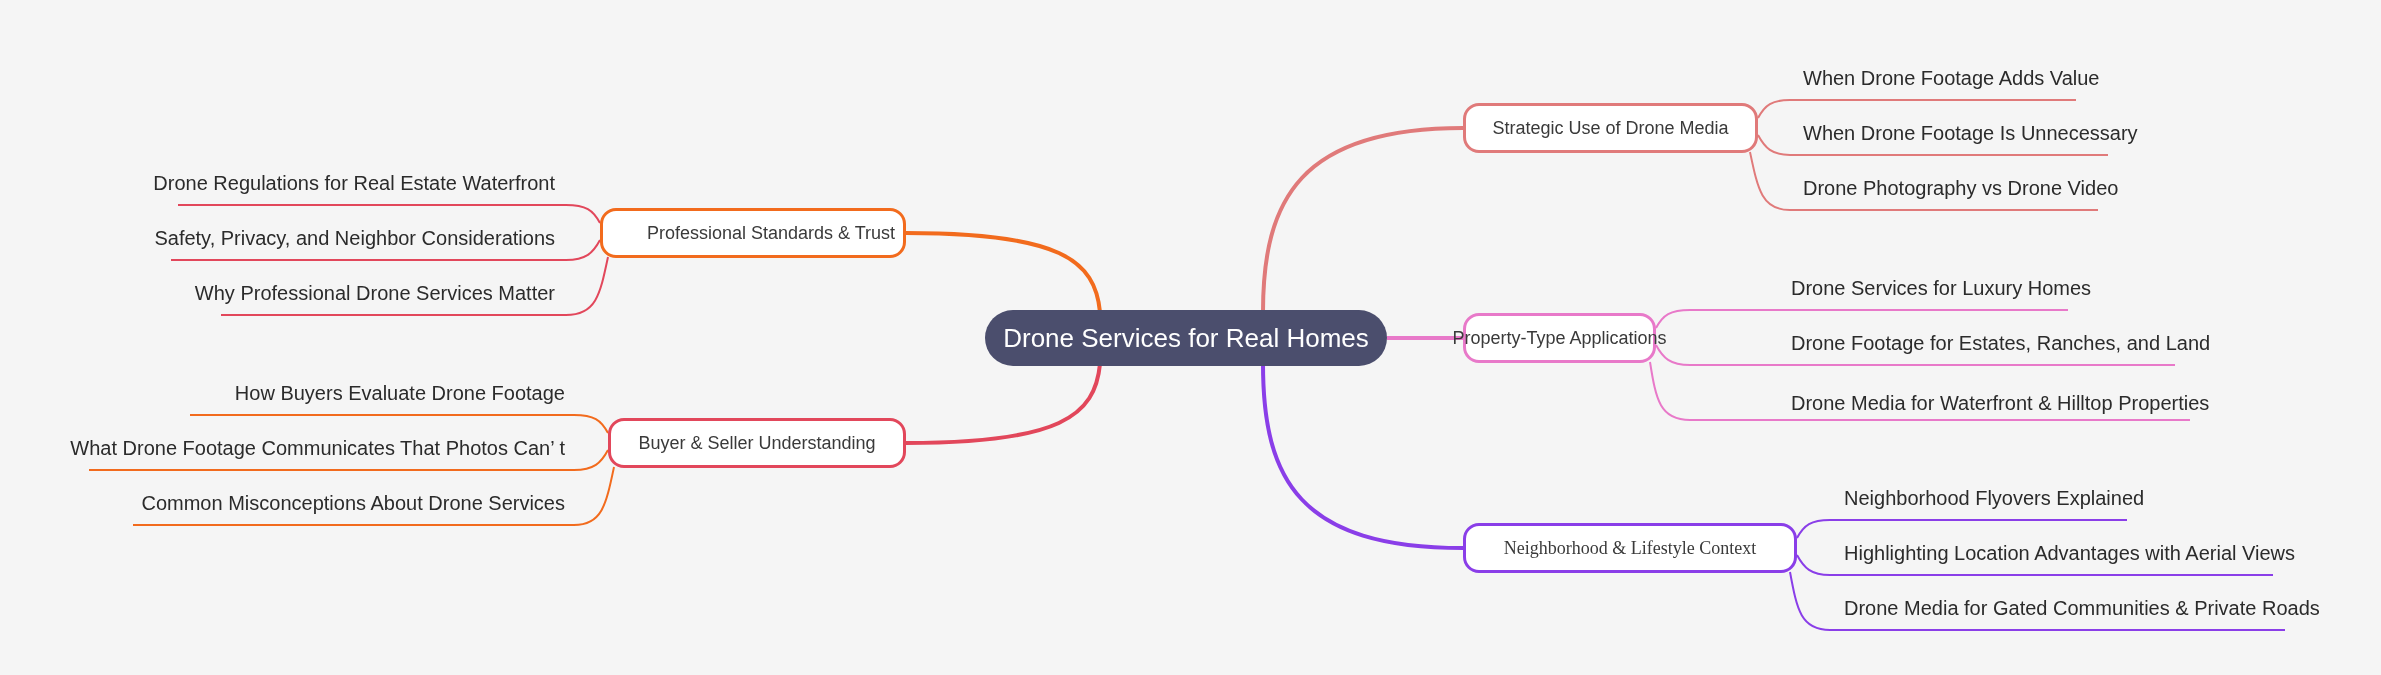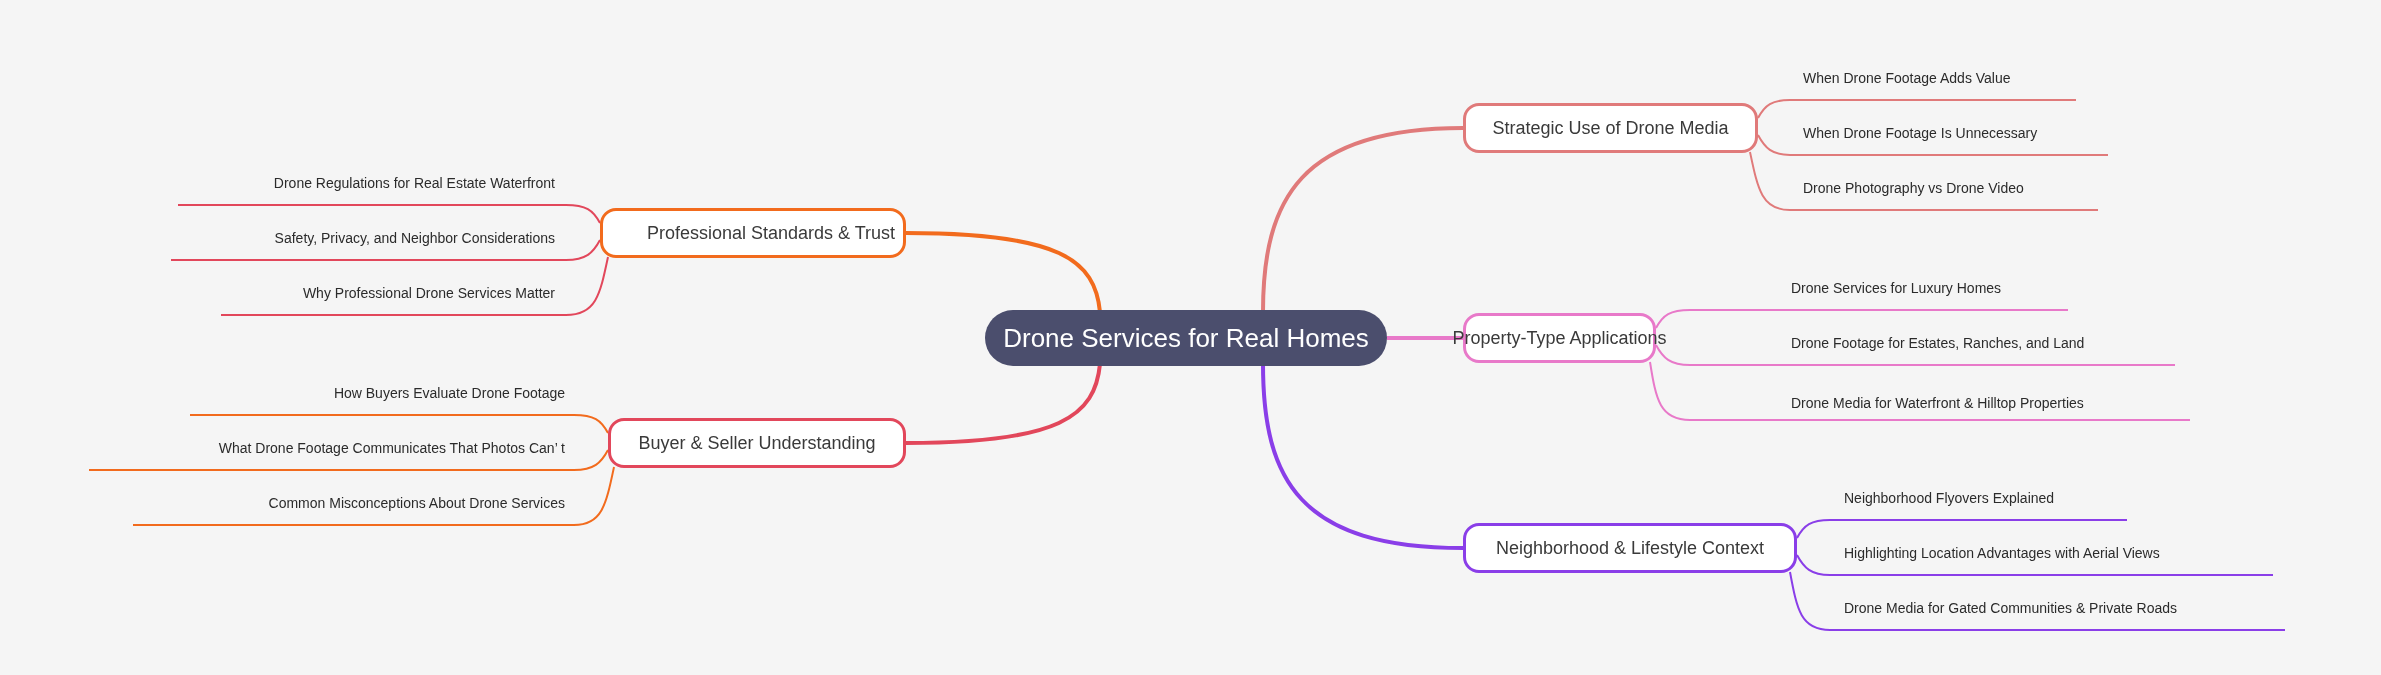--- a/index.html
+++ b/index.html
@@ -14,21 +14,21 @@
     display: flex; align-items: center; justify-content: center;
     font-size: 26px; letter-spacing: 0px; box-sizing: border-box;
   }
   .branch {
     position: absolute; height: 50px; box-sizing: border-box;
     background: #ffffff; border: 3px solid; border-radius: 16px;
     display: flex; align-items: center; justify-content: center;
     font-size: 18px; color: #3a3a3a; white-space: nowrap;
   }
   .leaf {
-    position: absolute; font-size: 14px; color: #2b2b2b; white-space: nowrap;
+    position: absolute; font-size: 20px; color: #2b2b2b; white-space: nowrap;
     line-height: 22px;
   }
   .leaf.right { text-align: left; }
   .leaf.left { text-align: right; }
 </style>
 </head>
 <body>
 
 <svg class="links" viewBox="0 0 2381 675">
 
@@ -63,21 +63,21 @@
 <div class="root">
   <span>Drone Services for Real Homes</span>
 </div>
 
 <div class="branch" style="left:1463px;top:103px;width:295px;border-color:#e07a7a;">
   <span>Strategic Use of Drone Media</span>
 </div>
 <div class="branch" style="left:1463px;top:313px;width:193px;border-color:#e879c9;text-align:center;">
   <span>Property-Type Applications</span>
 </div>
-<div class="branch" style="left:1463px;top:523px;width:334px;border-color:#8a3ee8;">
+<div class="branch" style="left:1463px;top:523px;width:334px;border-color:#8a3ee8;font-family:Liberation Serif, serif;">
   <span>Neighborhood &amp; Lifestyle Context</span>
 </div>
 
 <div class="branch" style="left:600px;top:208px;width:306px;border-color:#f26b1d;padding-left:36px;">
   <span>Professional Standards &amp; Trust</span>
 </div>
 <div class="branch" style="left:608px;top:418px;width:298px;border-color:#e2475b;">
   <span>Buyer &amp; Seller Understanding</span>
 </div>
 

